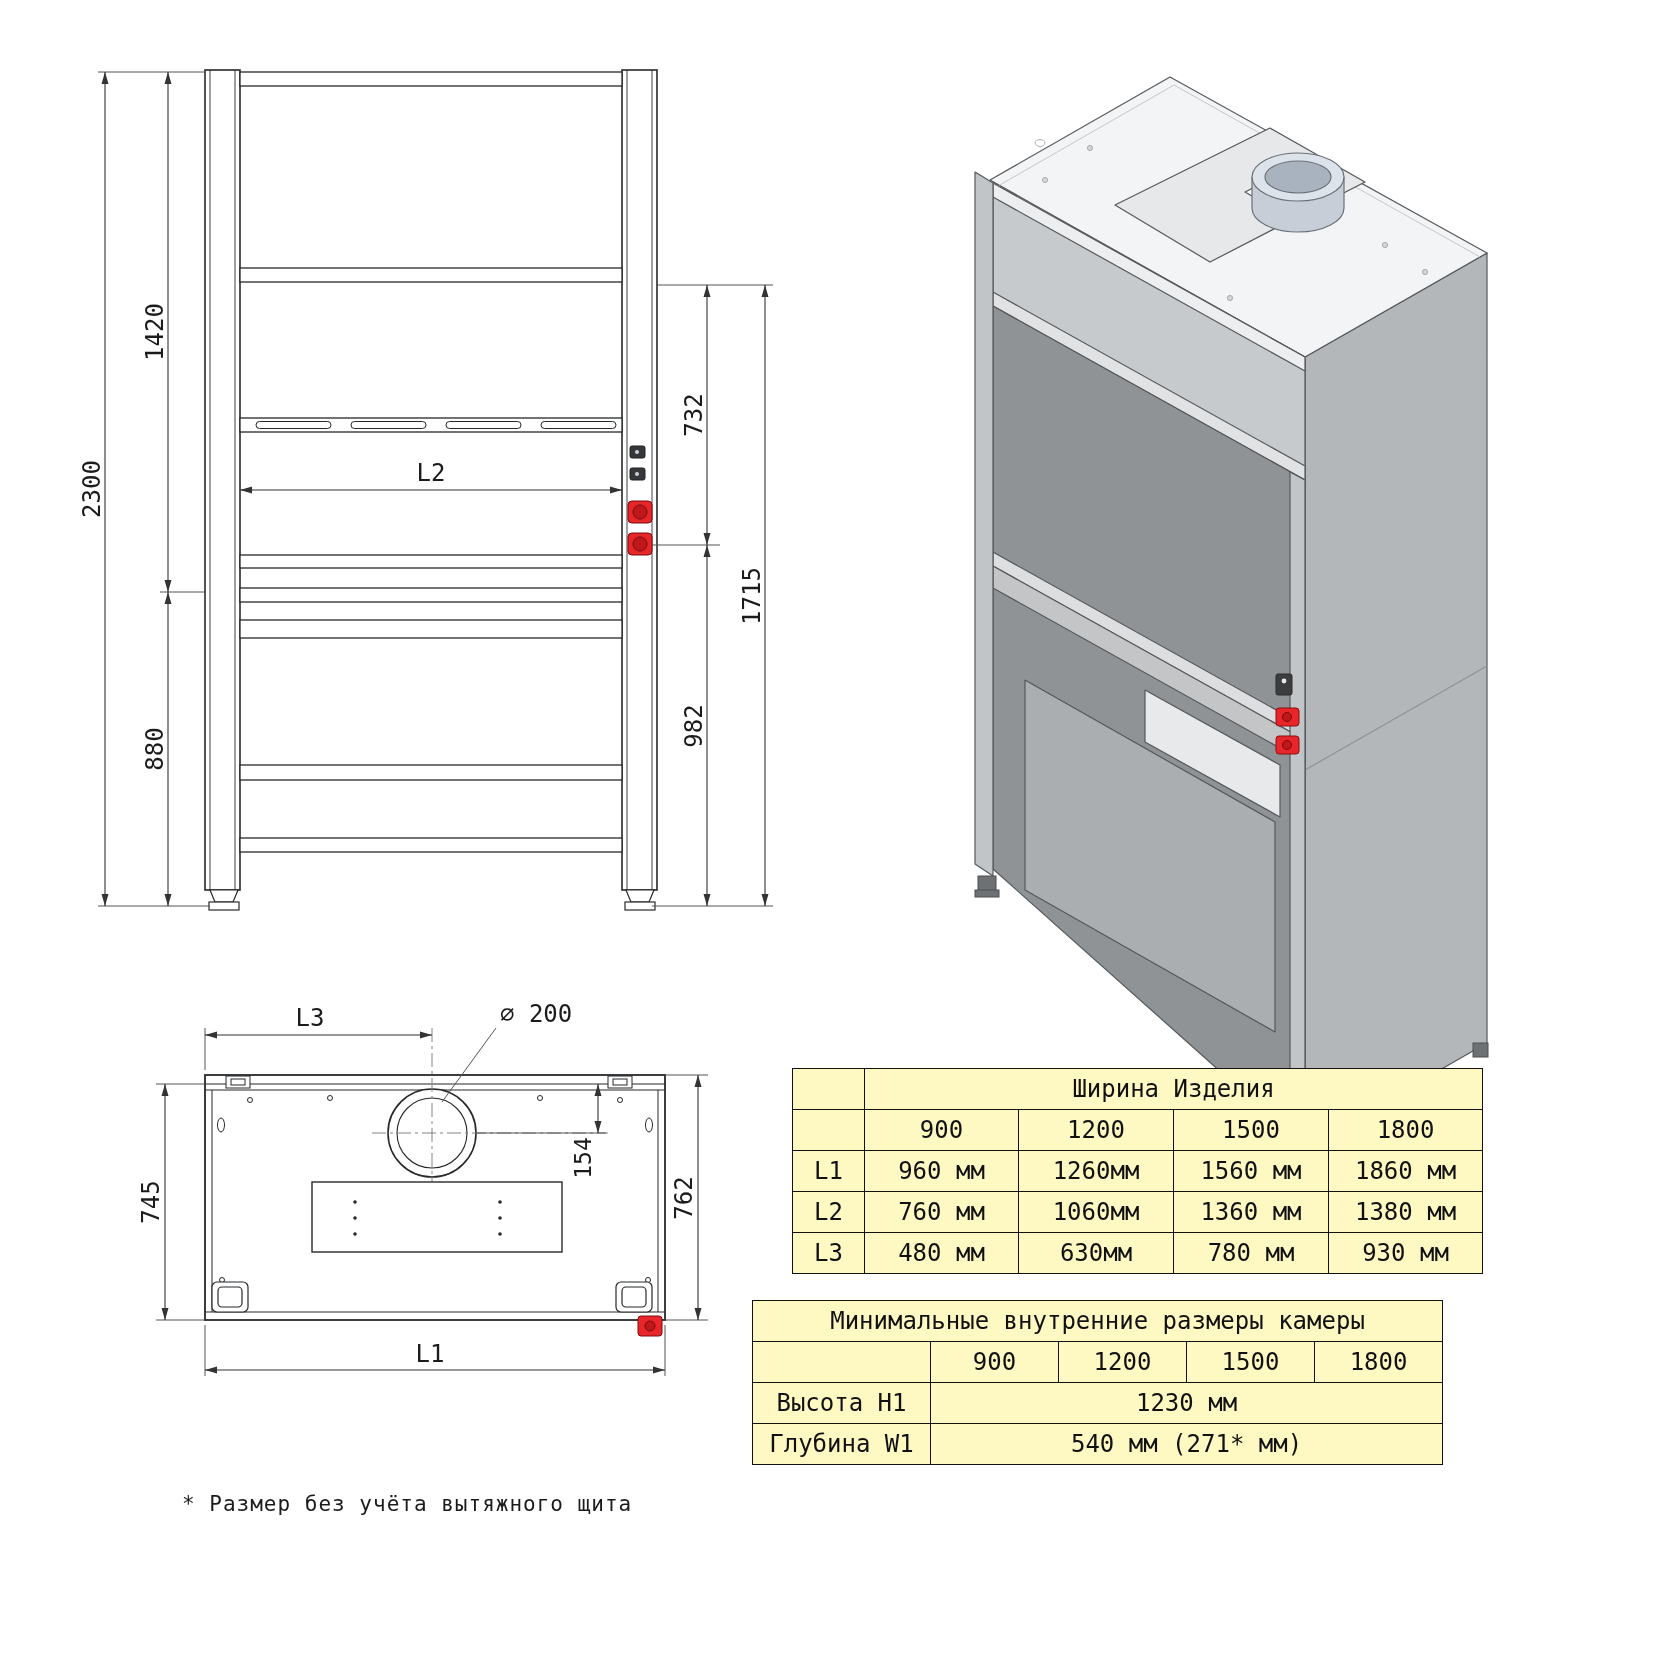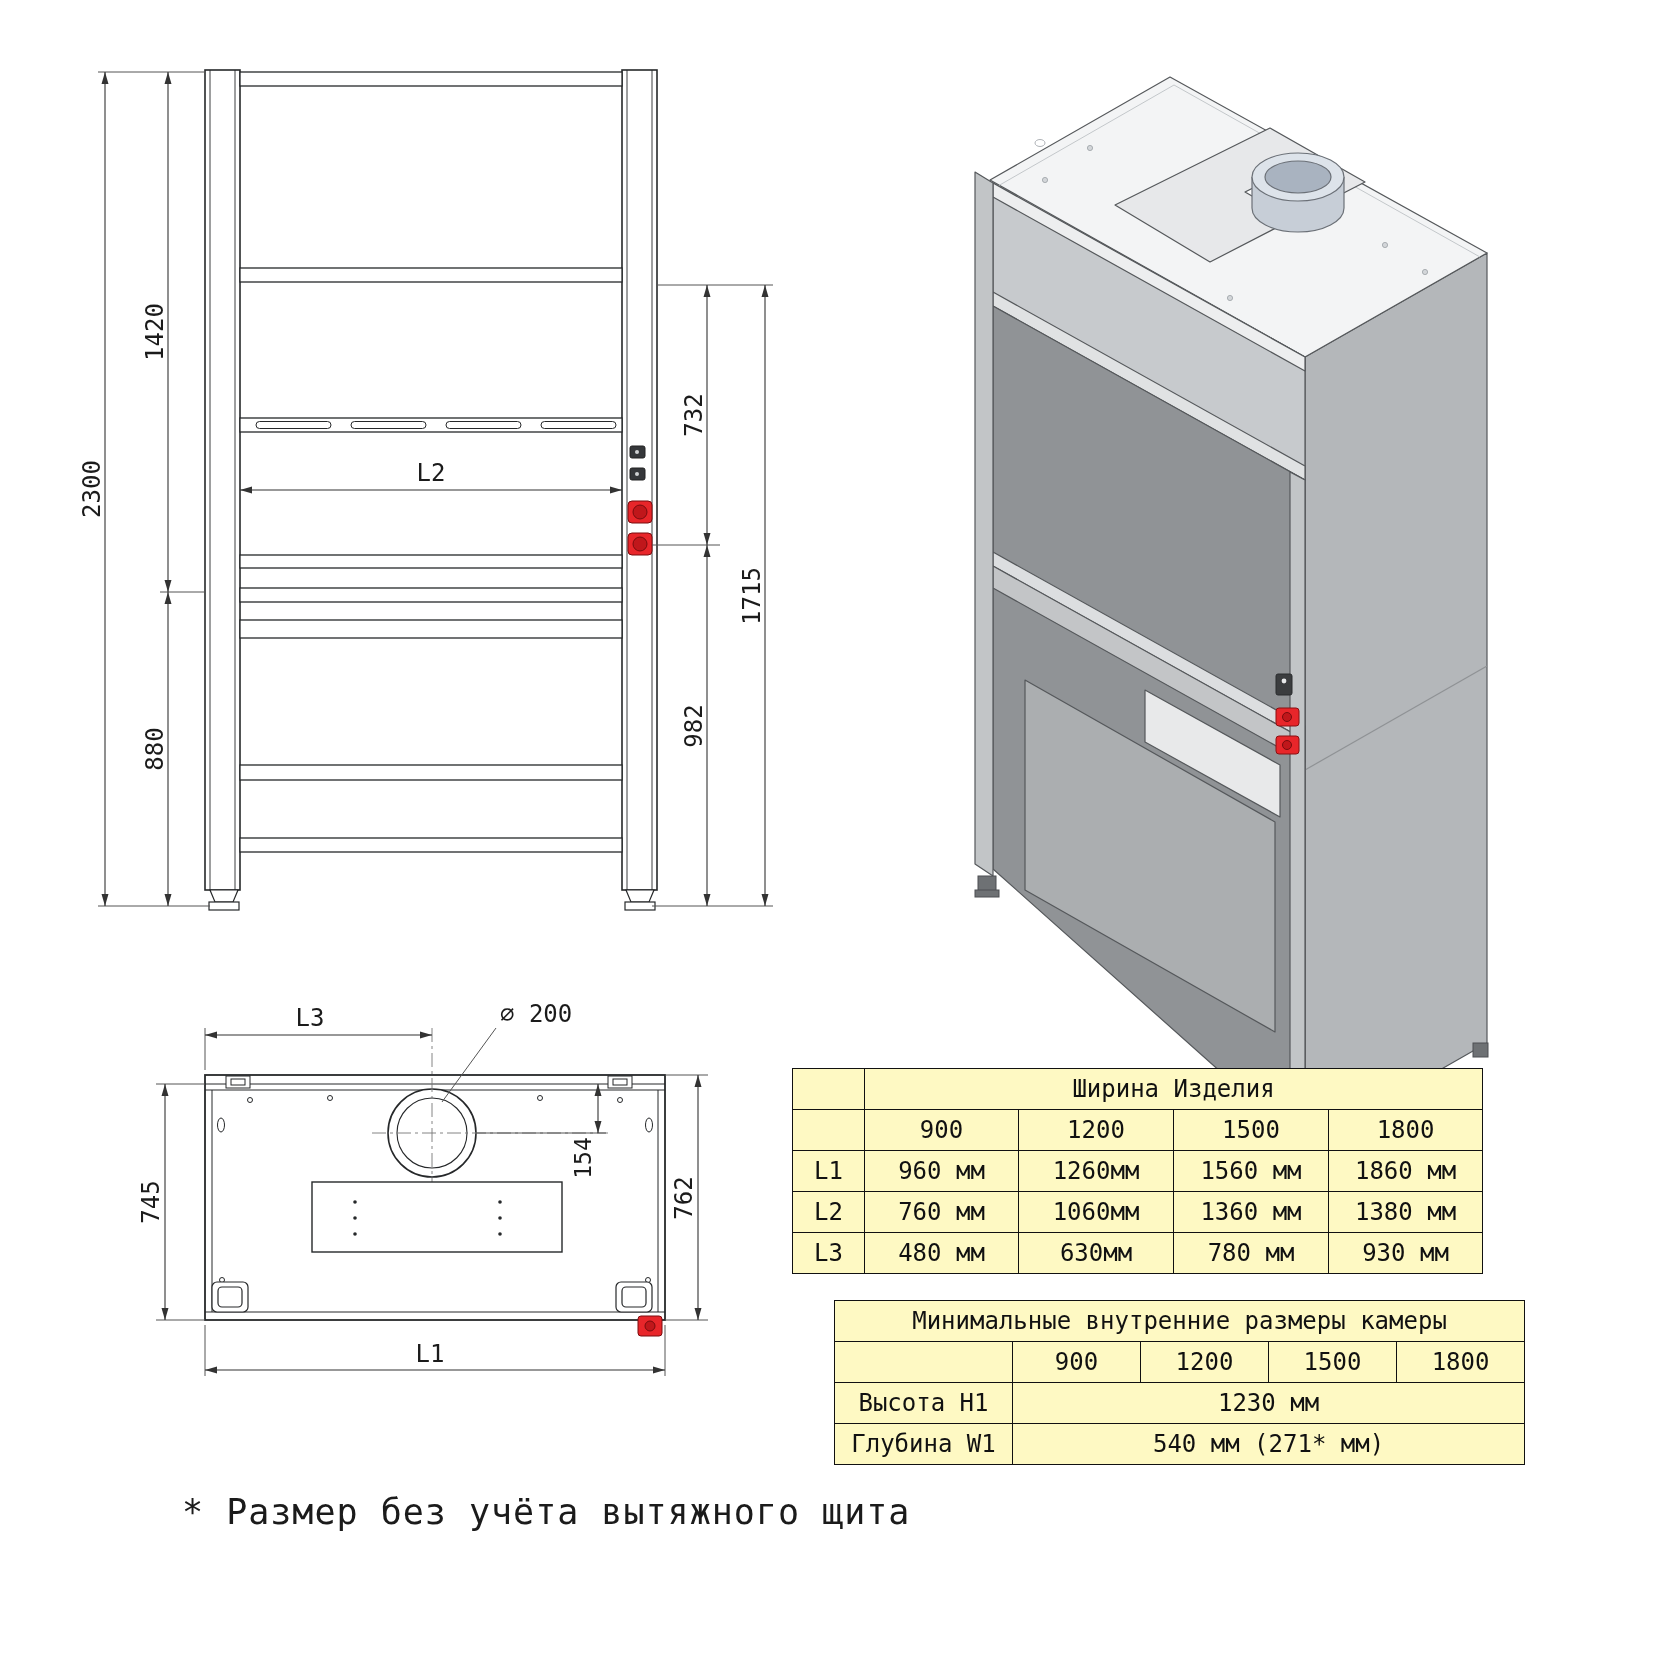--- a/index.html
+++ b/index.html
@@ -8,22 +8,22 @@
   #page svg { position:absolute; }
   svg text { font-family:"DejaVu Sans Mono", monospace; fill:#1b1b1b; }
   .dim { font-size:24px; }
   .dim-small { font-size:23px; }
   table { border-collapse:collapse; position:absolute; table-layout:fixed; background:#fef9c3; }
   td { border:1.5px solid #111; height:40px; text-align:center; vertical-align:middle;
        font-size:24px; color:#111; padding:0 3px; white-space:nowrap;
        font-family:"DejaVu Sans Mono", monospace; }
   td.ttl { font-size:24px; }
   #t1 { left:792px; top:1068px; width:690px; }
-  #t2 { left:834px; top:1300px; width:690px; }
-  .note { position:absolute; left:182px; top:1492px; font-size:35px; color:#1b1b1b;
+  #t2 { left:752px; top:1300px; width:690px; }
+  .note { position:absolute; left:182px; top:1492px; font-size:21px; color:#1b1b1b;
           letter-spacing:1px; }
 </style>
 </head>
 <body>
 
 <div id="page">
 
   <svg id="front-view" width="760" height="900" viewBox="0 0 760 900" style="left:60px; top:40px;">
     <defs>
       <marker id="arrF" markerWidth="13" markerHeight="9" refX="12" refY="4.5" orient="auto-start-reverse" markerUnits="userSpaceOnUse">

